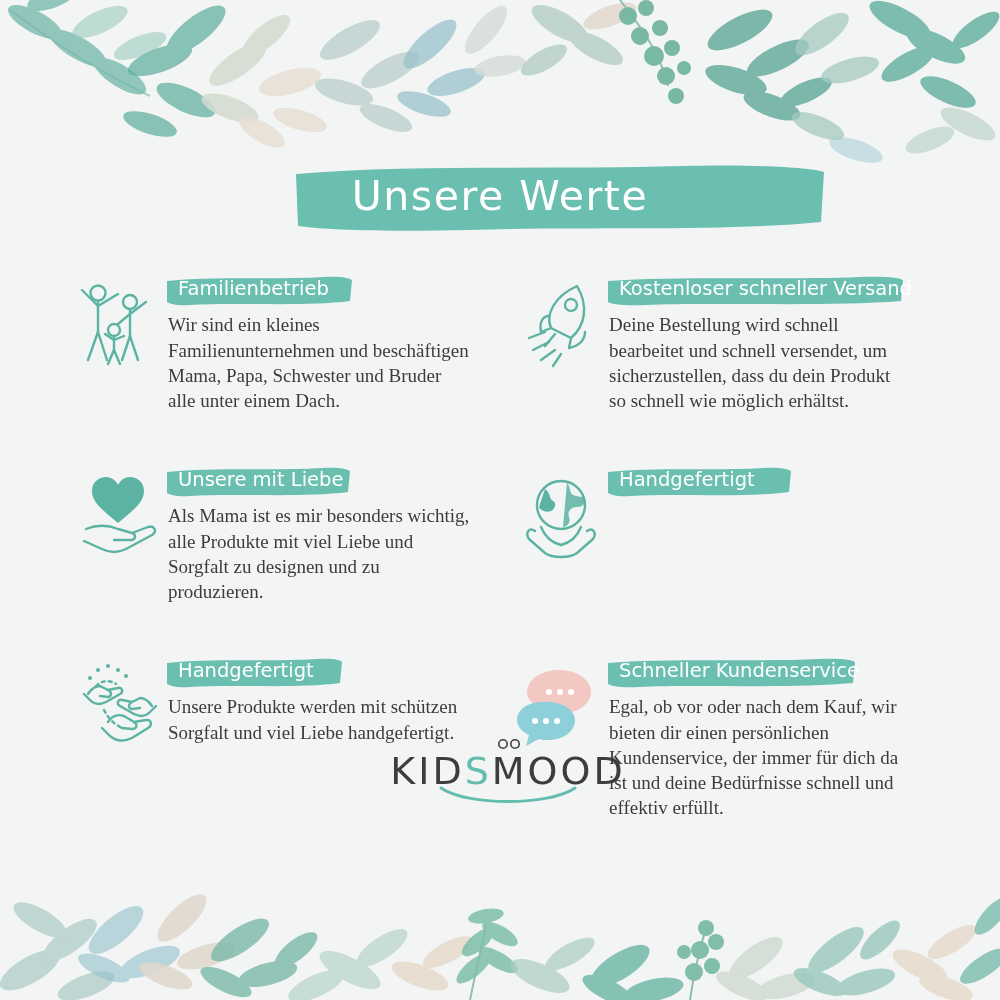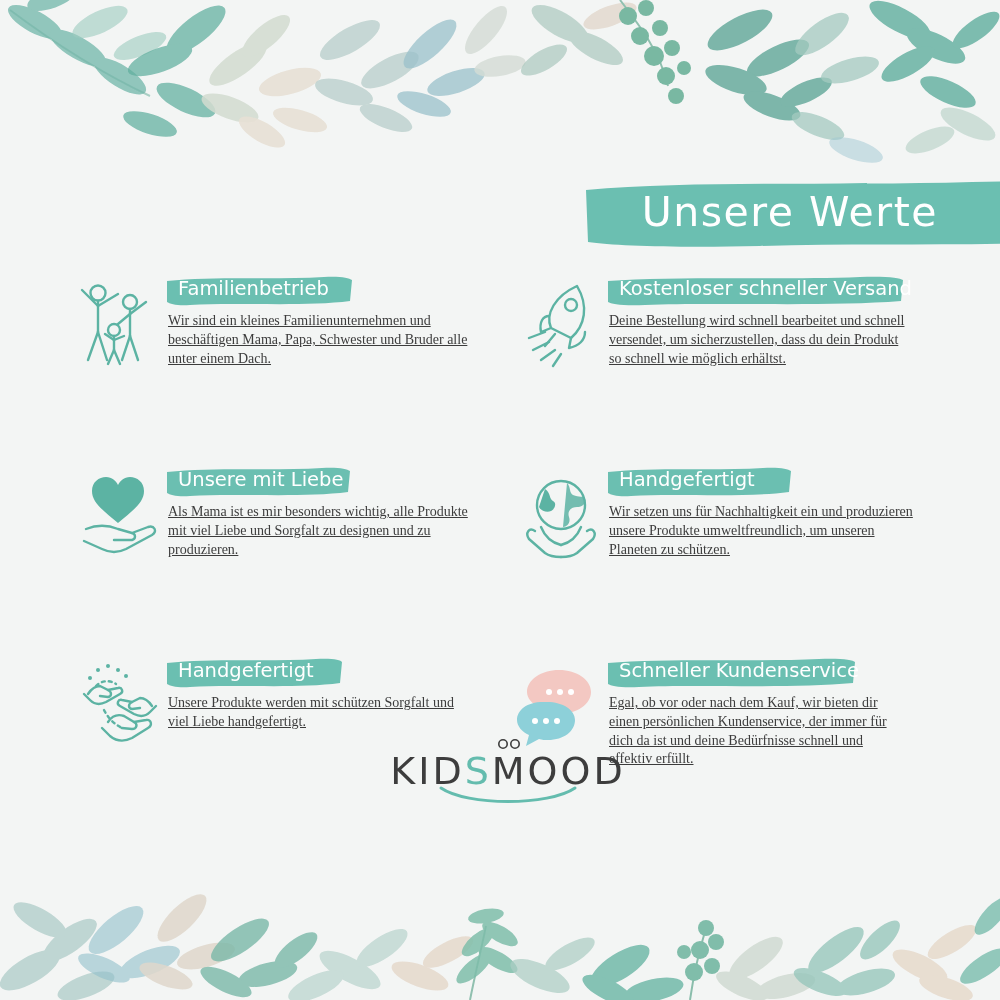--- a/index.html
+++ b/index.html
@@ -29,24 +29,24 @@
     left: 0;
     width: 1000px;
     pointer-events: none;
   }
   .foliage.top { top: 0; height: 200px; }
   .foliage.bottom { bottom: 0; height: 210px; }
 
   
   .banner-wrap {
     position: absolute;
-    top: 176px;
+    top: 160px;
     left: 0;
     width: 1000px;
-    text-align: right;
+    text-align: center;
   }
   .banner {
     position: relative;
     display: inline-block;
     padding: 14px 62px 18px 62px;
   }
   .banner .brush {
     position: absolute;
     inset: 0;
     z-index: 0;
@@ -109,25 +109,24 @@
     position: relative;
     z-index: 1;
     color: #ffffff;
     font-size: 19.5px;
     font-family: "DejaVu Sans", sans-serif;
     white-space: nowrap;
     line-height: 1.2;
   }
   .desc {
     color: #3c3c3c;
-    font-size: 14px;
+    font-size: 19px;
     line-height: 1.33;
     font-family: "Liberation Serif", serif;
     max-width: 310px;
-    text-decoration: underline;
   }
   .cell.wide .desc { max-width: 300px; }
 
   
   .logo {
     position: absolute;
     top: 752px;
     left: 0;
     width: 1000px;
     text-align: center;
@@ -369,21 +368,20 @@
           <path d="M66 60 C 62 70, 54 76, 46 78"></path>
         </svg>
       </div>
       <div class="body">
         <div class="label-wrap">
           <svg class="brush-sm" width="188" height="34" viewBox="0 0 188 34" preserveAspectRatio="none" xmlns="http://www.w3.org/2000/svg">
             <path d="M3,7 C 50,2 110,6 158,3 C 174,2 183,4 186,6 L184,27 C 138,33 70,28 26,31 C 14,32 6,30 3,28 Z" fill="#6bbfb1"></path>
           </svg>
           <span class="label">Handgefertigt</span>
         </div>
-        <div class="desc">Wir setzen uns für Nachhaltigkeit ein und produzieren unsere Produkte umweltfreundlich, um unseren Planeten zu schützen.</div>
       </div>
     </div>
 
     <div class="cell">
       <div class="icon">
         <svg width="92" height="100" viewBox="0 0 92 100" xmlns="http://www.w3.org/2000/svg" fill="none" stroke="#5cb3a3" stroke-width="2.4" stroke-linecap="round" stroke-linejoin="round">
           <circle cx="24" cy="12" r="2" fill="#5cb3a3" stroke="none"></circle>
           <circle cx="34" cy="8" r="2" fill="#5cb3a3" stroke="none"></circle>
           <circle cx="44" cy="12" r="2" fill="#5cb3a3" stroke="none"></circle>
           <circle cx="52" cy="18" r="2" fill="#5cb3a3" stroke="none"></circle>

